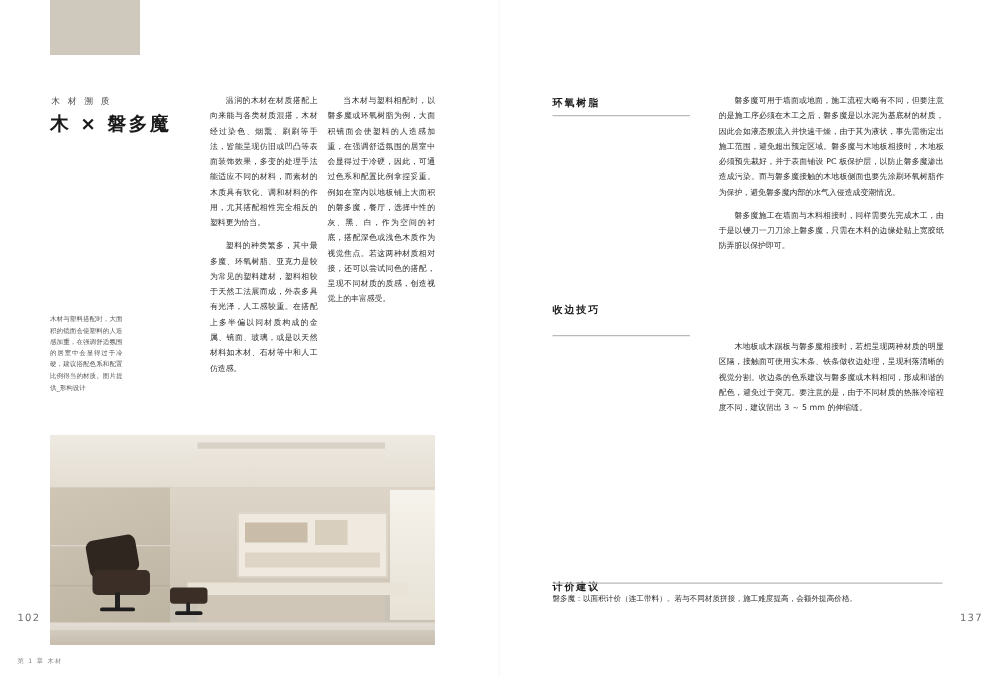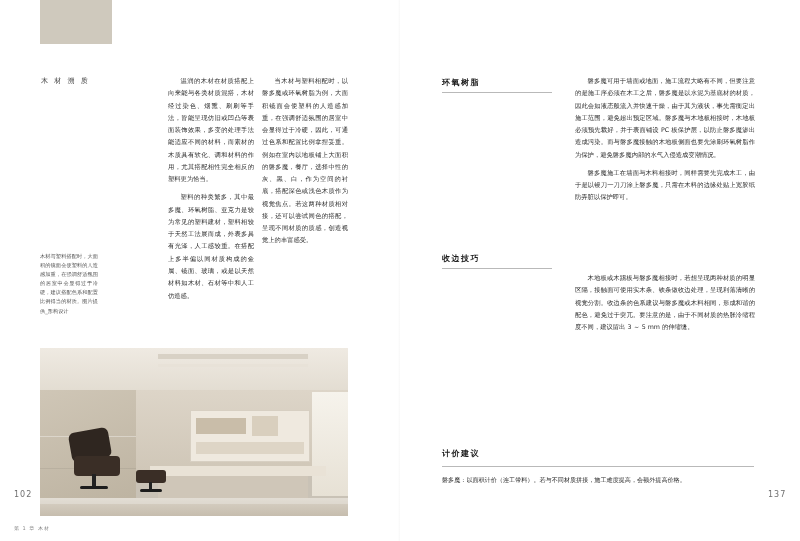--- a/index.html
+++ b/index.html
@@ -180,20 +180,21 @@
 </head>
 <body>
 
 <div class="page">
 
   <div class="left-page">
 
     <div class="corner-swatch"></div>
 
     <div class="section-kicker">木 材 溯 质</div>
+    <div class="section-title">木 × 磐多魔</div>
 
     <div class="photo-caption">木材与塑料搭配时，大面积的镜面会使塑料的人造感加重，在强调舒适氛围的居室中会显得过于冷硬，建议搭配色系和配置比例得当的材质。图片提供_形构设计</div>
 
     <div class="col col-a">
       <p>温润的木材在材质搭配上向来能与各类材质混搭，木材经过染色、烟熏、刷刷等手法，皆能呈现仿旧或凹凸等表面装饰效果，多变的处理手法能适应不同的材料，而素材的木质具有软化、调和材料的作用，尤其搭配相性完全相反的塑料更为恰当。</p>
       <p>塑料的种类繁多，其中最多魔、环氧树脂、亚克力是较为常见的塑料建材，塑料相较于天然工法展而成，外表多具有光泽，人工感较重。在搭配上多半偏以同材质构成的金属、镜面、玻璃，或是以天然材料如木材、石材等中和人工仿造感。</p>
     </div>
 
     <div class="col col-b">
       <p>当木材与塑料相配时，以磐多魔或环氧树脂为例，大面积镜面会使塑料的人造感加重，在强调舒适氛围的居室中会显得过于冷硬，因此，可通过色系和配置比例拿捏妥重。例如在室内以地板铺上大面积的磐多魔，餐厅，选择中性的灰、黑、白，作为空间的衬底，搭配深色或浅色木质作为视觉焦点。若这两种材质相对接，还可以尝试同色的搭配，呈现不同材质的质感，创造视觉上的丰富感受。</p>
@@ -233,26 +234,26 @@
 
   <div class="right-page">
 
     <div class="r-head" style="left:42px; top:77px;">环氧树脂</div>
     <div class="r-rule" style="left:42px; top:92px; width:110px;"></div>
     <div class="r-col" style="left:175px; top:75px; width:180px;">
       <p>磐多魔可用于墙面或地面，施工流程大略有不同，但要注意的是施工序必须在木工之后，磐多魔是以水泥为基底材的材质，因此会如液态般流入并快速干燥，由于其为液状，事先需衡定出施工范围，避免超出预定区域。磐多魔与木地板相接时，木地板必须预先裁好，并于表面铺设 PC 板保护层，以防止磐多魔渗出造成污染。而与磐多魔接触的木地板侧面也要先涂刷环氧树脂作为保护，避免磐多魔内部的水气入侵造成变潮情况。</p>
       <p>磐多魔施工在墙面与木料相接时，同样需要先完成木工，由于是以镘刀一刀刀涂上磐多魔，只需在木料的边缘处贴上宽胶纸防弄脏以保护即可。</p>
     </div>
 
-    <div class="r-head" style="left:42px; top:253px;">收边技巧</div>
+    <div class="r-head" style="left:42px; top:242px;">收边技巧</div>
     <div class="r-rule" style="left:42px; top:268px; width:110px;"></div>
     <div class="r-col" style="left:175px; top:272px; width:180px;">
       <p>木地板或木踢板与磐多魔相接时，若想呈现两种材质的明显区隔，接触面可使用实木条、铁条做收边处理，呈现利落清晰的视觉分割。收边条的色系建议与磐多魔或木料相同，形成和谐的配色，避免过于突兀。要注意的是，由于不同材质的热胀冷缩程度不同，建议留出 3 ～ 5 mm 的伸缩缝。</p>
     </div>
 
-    <div class="r-head" style="left:42px; top:448px;">计价建议</div>
+    <div class="r-head" style="left:42px; top:464px;">计价建议</div>
     <div class="r-rule" style="left:42px; top:466px; width:312px;"></div>
     <div class="r-note" style="left:42px; top:474px; width:312px;">磐多魔：以面积计价（连工带料）。若与不同材质拼接，施工难度提高，会额外提高价格。</div>
 
     <div class="folio-right">137</div>
   </div>
 
 </div>
 
 </body></html>

